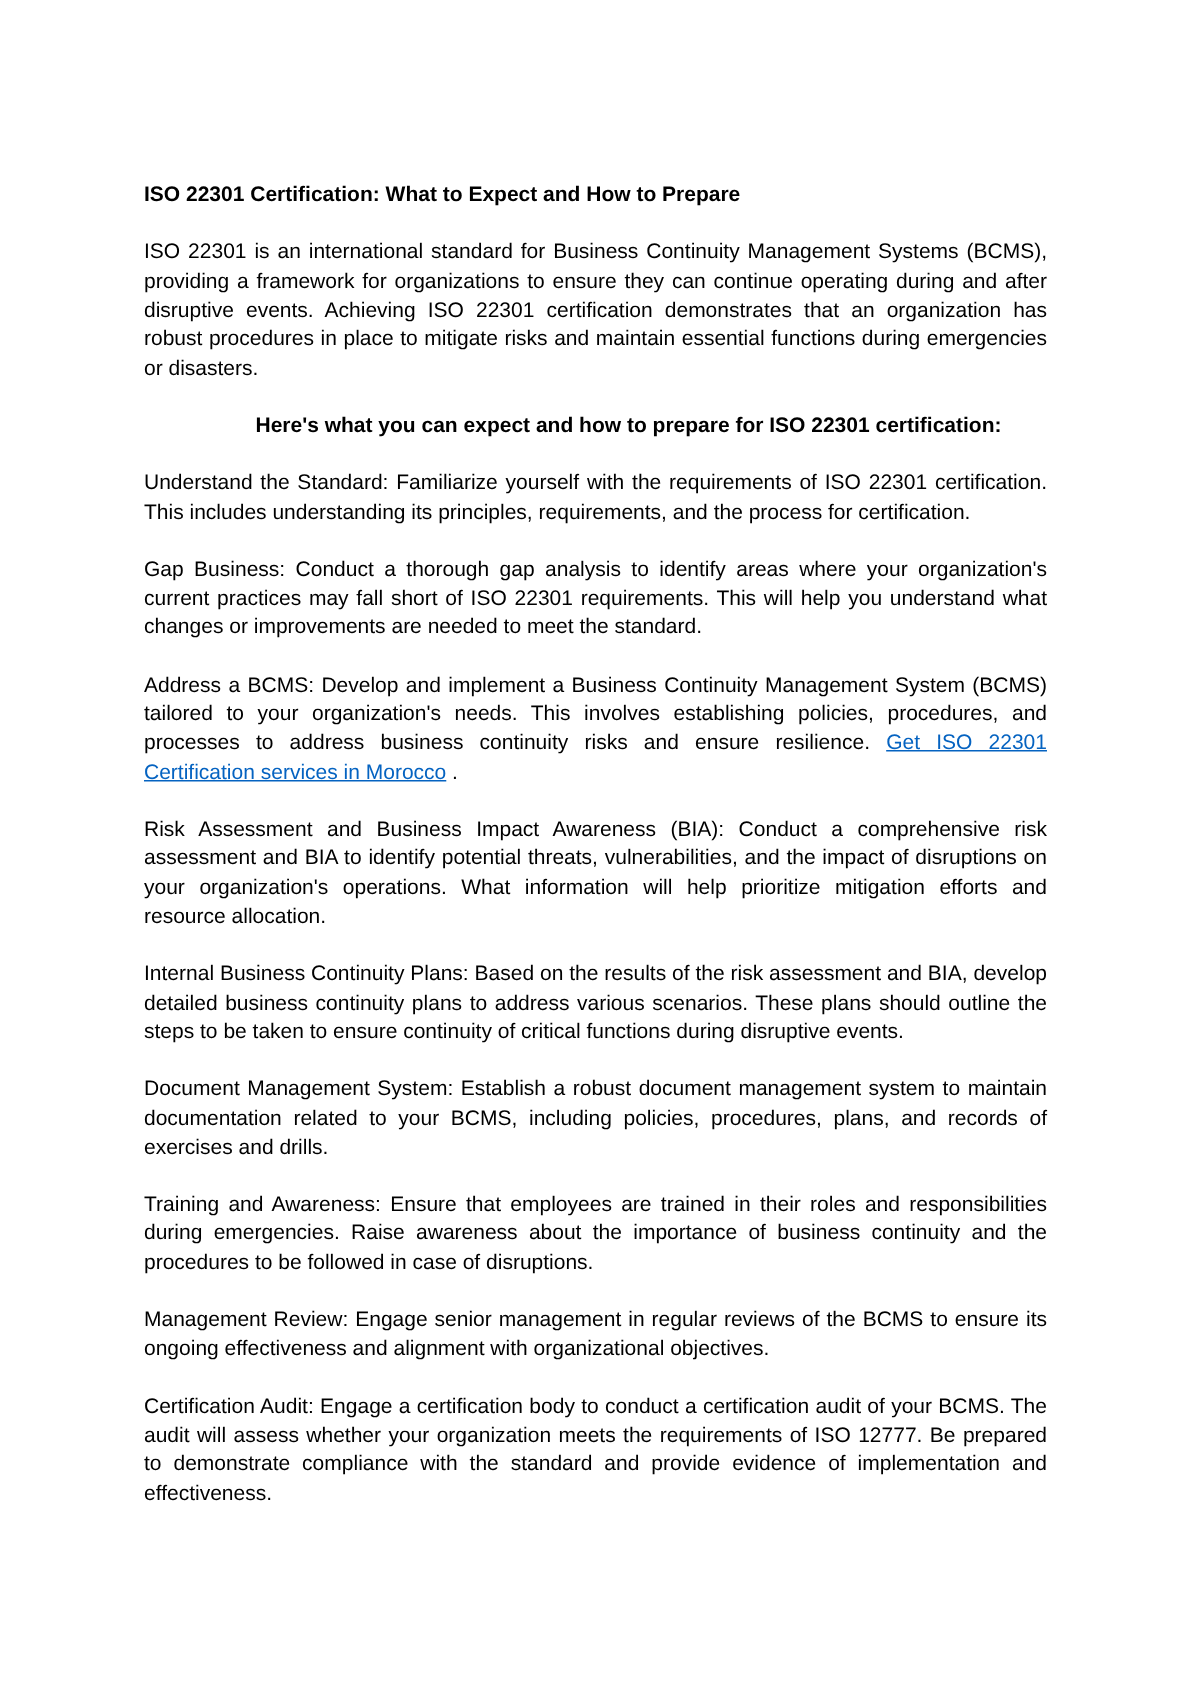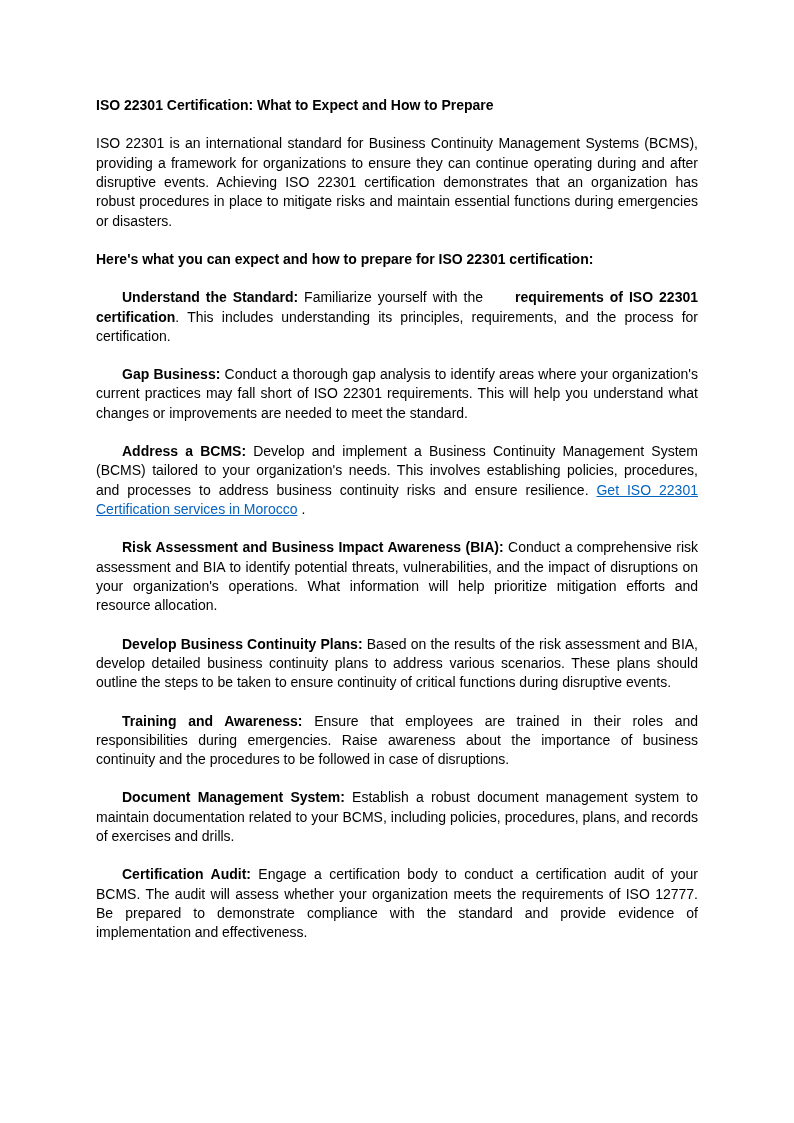--- a/index.html
+++ b/index.html
@@ -4,45 +4,45 @@
   <style>
     html, body {
       margin: 0;
       padding: 0;
       background: #ffffff;
     }
     .page {
       width: 794px;
       height: 1123px;
       box-sizing: border-box;
-      padding: 96px 96px 40px 96px;
+      padding: 120px 96px 40px 96px;
       background: #ffffff;
       font-family: "Liberation Sans", sans-serif;
       font-size: 14px;
       line-height: 1.38;
       color: #000000;
       overflow: hidden;
     }
     .doc-title {
       font-size: 14px;
       font-weight: bold;
       margin: 0 0 19px 0;
       text-align: left;
     }
     p.para {
       margin: 0 0 19px 0;
       text-align: justify;
     }
     p.subheading {
       font-weight: bold;
-      text-align: left;
+      text-align: center;
+      margin-left: 44px;
     }
     strong.lead {
-      font-weight: bold;
-      margin-left: 26px;
+      font-weight: normal;
     }
     a.doc-link {
       color: #0563C1;
       text-decoration: underline;
       cursor: pointer;
     }
   </style>
 </head>
 <body>
 
@@ -55,23 +55,24 @@
   <p class="para subheading">Here's what you can expect and how to prepare for ISO 22301 certification:</p>
 
   <p class="para"><strong class="lead">Understand the Standard:</strong><span> Familiarize yourself with the </span><strong class="lead">requirements of ISO 22301 certification</strong><span>. This includes understanding its principles, requirements, and the process for certification.</span></p>
 
   <p class="para"><strong class="lead">Gap Business:</strong><span> Conduct a thorough gap analysis to identify areas where your organization's current practices may fall short of ISO 22301 requirements. This will help you understand what changes or improvements are needed to meet the standard.</span></p>
 
   <p class="para"><strong class="lead">Address a BCMS:</strong><span> Develop and implement a Business Continuity Management System (BCMS) tailored to your organization's needs. This involves establishing policies, procedures, and processes to address business continuity risks and ensure resilience. </span><a class="doc-link">Get ISO 22301 Certification services in Morocco</a><span> .</span></p>
 
   <p class="para"><strong class="lead">Risk Assessment and Business Impact Awareness (BIA):</strong><span> Conduct a comprehensive risk assessment and BIA to identify potential threats, vulnerabilities, and the impact of disruptions on your organization's operations. What information will help prioritize mitigation efforts and resource allocation.</span></p>
 
-  <p class="para"><strong class="lead">Develop Business Continuity Plans:</strong><span> Based on the results of the risk assessment and BIA, develop detailed business continuity plans to address various scenarios. These plans should outline the steps to be taken to ensure continuity of critical functions during disruptive events.</span></p>
+  <p class="para"><strong class="lead">Internal Business Continuity Plans:</strong><span> Based on the results of the risk assessment and BIA, develop detailed business continuity plans to address various scenarios. These plans should outline the steps to be taken to ensure continuity of critical functions during disruptive events.</span></p>
+
+  <p class="para"><strong class="lead">Document Management System:</strong><span> Establish a robust document management system to maintain documentation related to your BCMS, including policies, procedures, plans, and records of exercises and drills.</span></p>
 
   <p class="para"><strong class="lead">Training and Awareness:</strong><span> Ensure that employees are trained in their roles and responsibilities during emergencies. Raise awareness about the importance of business continuity and the procedures to be followed in case of disruptions.</span></p>
 
-  <p class="para"><strong class="lead">Document Management System:</strong><span> Establish a robust document management system to maintain documentation related to your BCMS, including policies, procedures, plans, and records of exercises and drills.</span></p>
 
-
+  <p class="para"><strong class="lead">Management Review:</strong><span> Engage senior management in regular reviews of the BCMS to ensure its ongoing effectiveness and alignment with organizational objectives.</span></p>
 
   <p class="para"><strong class="lead">Certification Audit:</strong><span> Engage a certification body to conduct a certification audit of your BCMS. The audit will assess whether your organization meets the requirements of ISO 12777. Be prepared to demonstrate compliance with the standard and provide evidence of implementation and effectiveness.</span></p>
 
 </div>
 
 </body></html>

